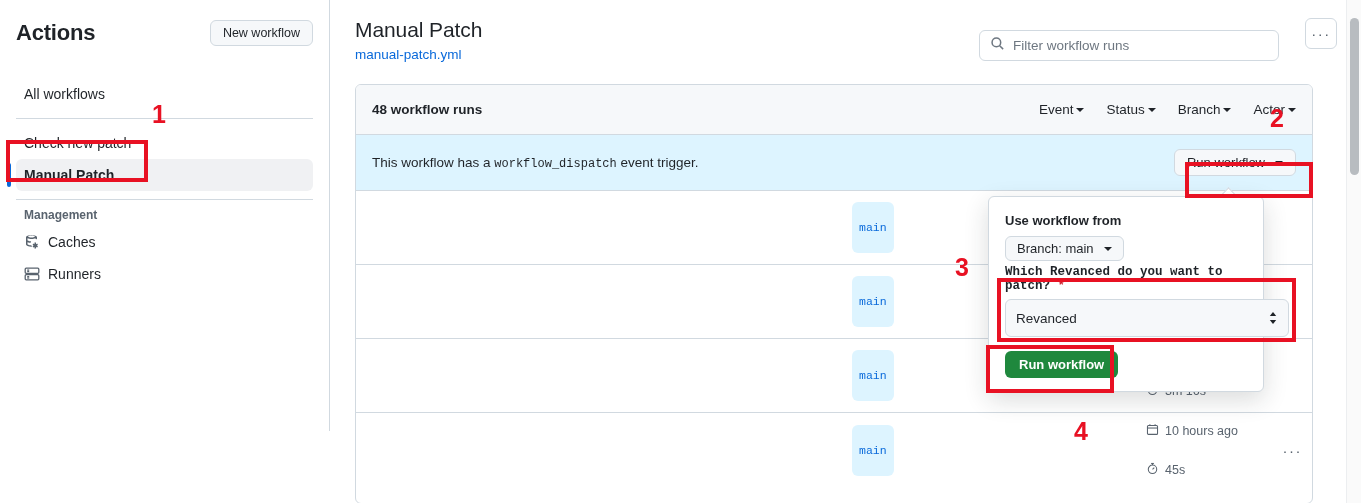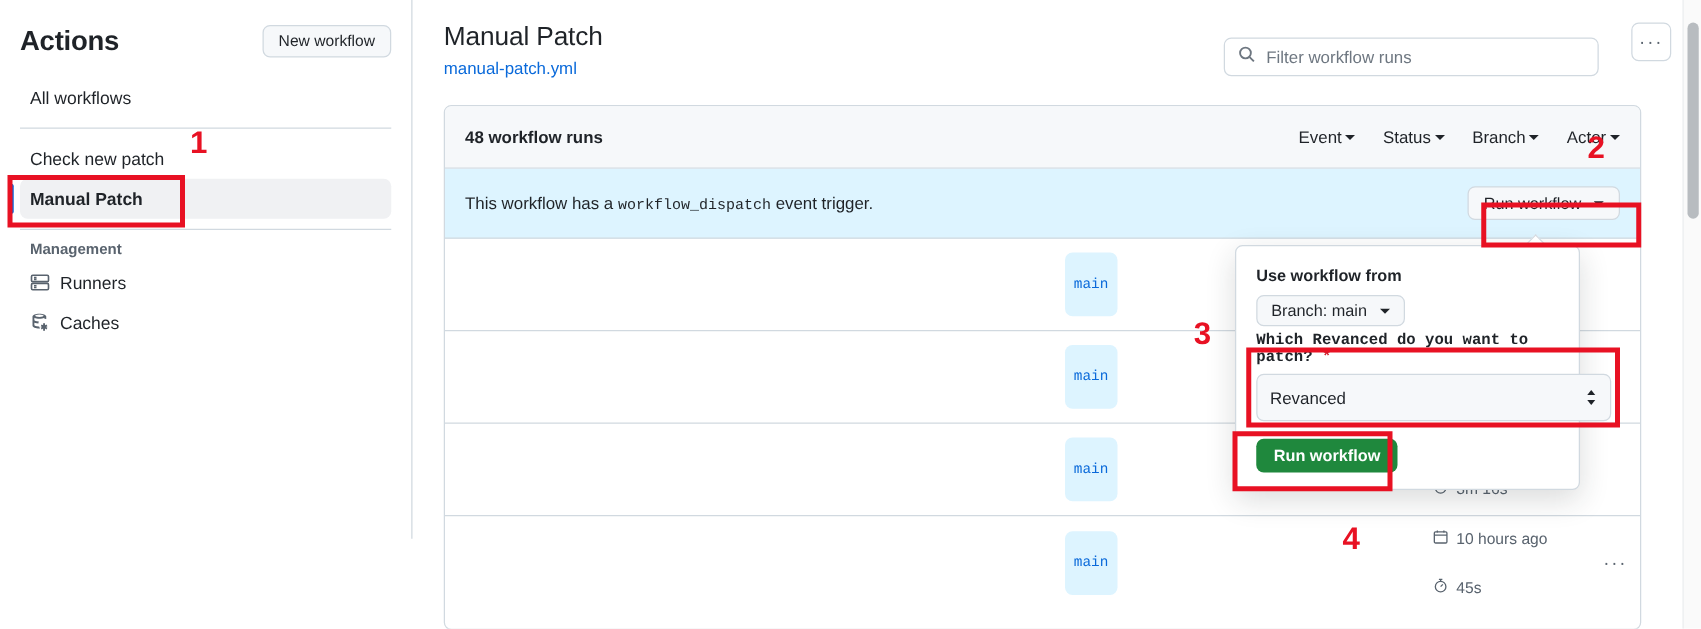--- a/index.html
+++ b/index.html
@@ -27,21 +27,21 @@
   .side-head {
     display: flex; align-items: center; justify-content: space-between;
     padding-top: 20px; padding-left: 0px;
   }
   .side-title { font-size: 22px; font-weight: 600; letter-spacing: -.2px; }
   .new-wf-btn {
     font-size: 12.5px; font-family: "Liberation Sans", sans-serif;
     padding: 5px 12px; border: 1px solid #d1d9e0; border-radius: 6px;
     background: #f6f8fa; color: #1f2328; cursor: pointer; white-space: nowrap;
   }
-  .side-list { margin-top: 16px; }
+  .side-list { margin-top: 32px; }
   .side-item {
     display: flex; align-items: center; gap: 8px;
     height: 32px; padding: 0 8px; border-radius: 6px;
     font-size: 14px; color: #1f2328; cursor: pointer; position: relative;
   }
   .side-item.selected { background: #f0f1f3; font-weight: 600; }
   .side-item.selected::before {
     content: ""; position: absolute; left: -9px; top: 4px;
     width: 4px; height: 24px; background: #0969da; border-radius: 6px;
   }
@@ -189,43 +189,43 @@
       <div class="side-sep"></div>
       <div class="side-item">
         <span>Check new patch</span>
       </div>
       <div class="side-item selected">
         <span>Manual Patch</span>
       </div>
       <div class="side-sep"></div>
 
       <div class="side-group-label">Management</div>
+
+      <div class="side-item">
+        <span class="side-icon">
+          <svg viewBox="0 0 16 16" width="16" height="16" fill="currentColor">
+            <path d="M2 3.25C2 2.01 4.48 1 7.5 1S13 2.01 13 3.25v2.02a5.5 5.5 0 0 0-1.5-.23V4.2c-1 .5-2.5.8-4 .8s-3-.3-4-.8v2.05c0 .33 1.36 1 3.5 1h.1a5.5 5.5 0 0 0-.4 1.49c-2.1-.06-3.2-.61-3.2-.61v2.12c0 .33 1.36 1 3.5 1l.33-.01c.17.55.43 1.06.77 1.5H7.5C4.48 12.75 2 11.74 2 10.5Zm5.5.25c2.14 0 3.5-.67 3.5-1s-1.36-1-3.5-1S4 2.17 4 2.5s1.36 1 3.5 1Z"></path>
+            <path d="M12 8.5v1.79l1.2-.69.75 1.3-1.2.69 1.2.69-.75 1.3-1.2-.7V14.5h-1.5v-1.62l-1.2.7-.75-1.3 1.2-.69-1.2-.69.75-1.3 1.2.69V8.5Z"></path>
+          </svg>
+        </span>
+        <span>Caches</span>
+      </div>
 
       <div class="side-item">
         <span class="side-icon">
           <svg viewBox="0 0 16 16" width="16" height="16" fill="none" stroke="currentColor" stroke-width="1.3">
             <rect x="1.2" y="2.2" width="13.6" height="5.1" rx="1"></rect>
             <rect x="1.2" y="8.7" width="13.6" height="5.1" rx="1"></rect>
             <line x1="3.2" y1="4.1" x2="5.2" y2="4.1"></line>
             <line x1="3.2" y1="5.5" x2="5.2" y2="5.5"></line>
             <line x1="3.2" y1="10.6" x2="5.2" y2="10.6"></line>
             <line x1="3.2" y1="12.0" x2="5.2" y2="12.0"></line>
           </svg>
         </span>
         <span>Runners</span>
-      </div>
-
-      <div class="side-item">
-        <span class="side-icon">
-          <svg viewBox="0 0 16 16" width="16" height="16" fill="currentColor">
-            <path d="M2 3.25C2 2.01 4.48 1 7.5 1S13 2.01 13 3.25v2.02a5.5 5.5 0 0 0-1.5-.23V4.2c-1 .5-2.5.8-4 .8s-3-.3-4-.8v2.05c0 .33 1.36 1 3.5 1h.1a5.5 5.5 0 0 0-.4 1.49c-2.1-.06-3.2-.61-3.2-.61v2.12c0 .33 1.36 1 3.5 1l.33-.01c.17.55.43 1.06.77 1.5H7.5C4.48 12.75 2 11.74 2 10.5Zm5.5.25c2.14 0 3.5-.67 3.5-1s-1.36-1-3.5-1S4 2.17 4 2.5s1.36 1 3.5 1Z"></path>
-            <path d="M12 8.5v1.79l1.2-.69.75 1.3-1.2.69 1.2.69-.75 1.3-1.2-.7V14.5h-1.5v-1.62l-1.2.7-.75-1.3 1.2-.69-1.2-.69.75-1.3 1.2.69V8.5Z"></path>
-          </svg>
-        </span>
-        <span>Caches</span>
       </div>
     </div>
   </div>
 
   <div class="main">
 
     <div class="main-head">
       <div class="page-title">Manual Patch</div>
       <div class="page-sub">manual-patch.yml</div>
 

